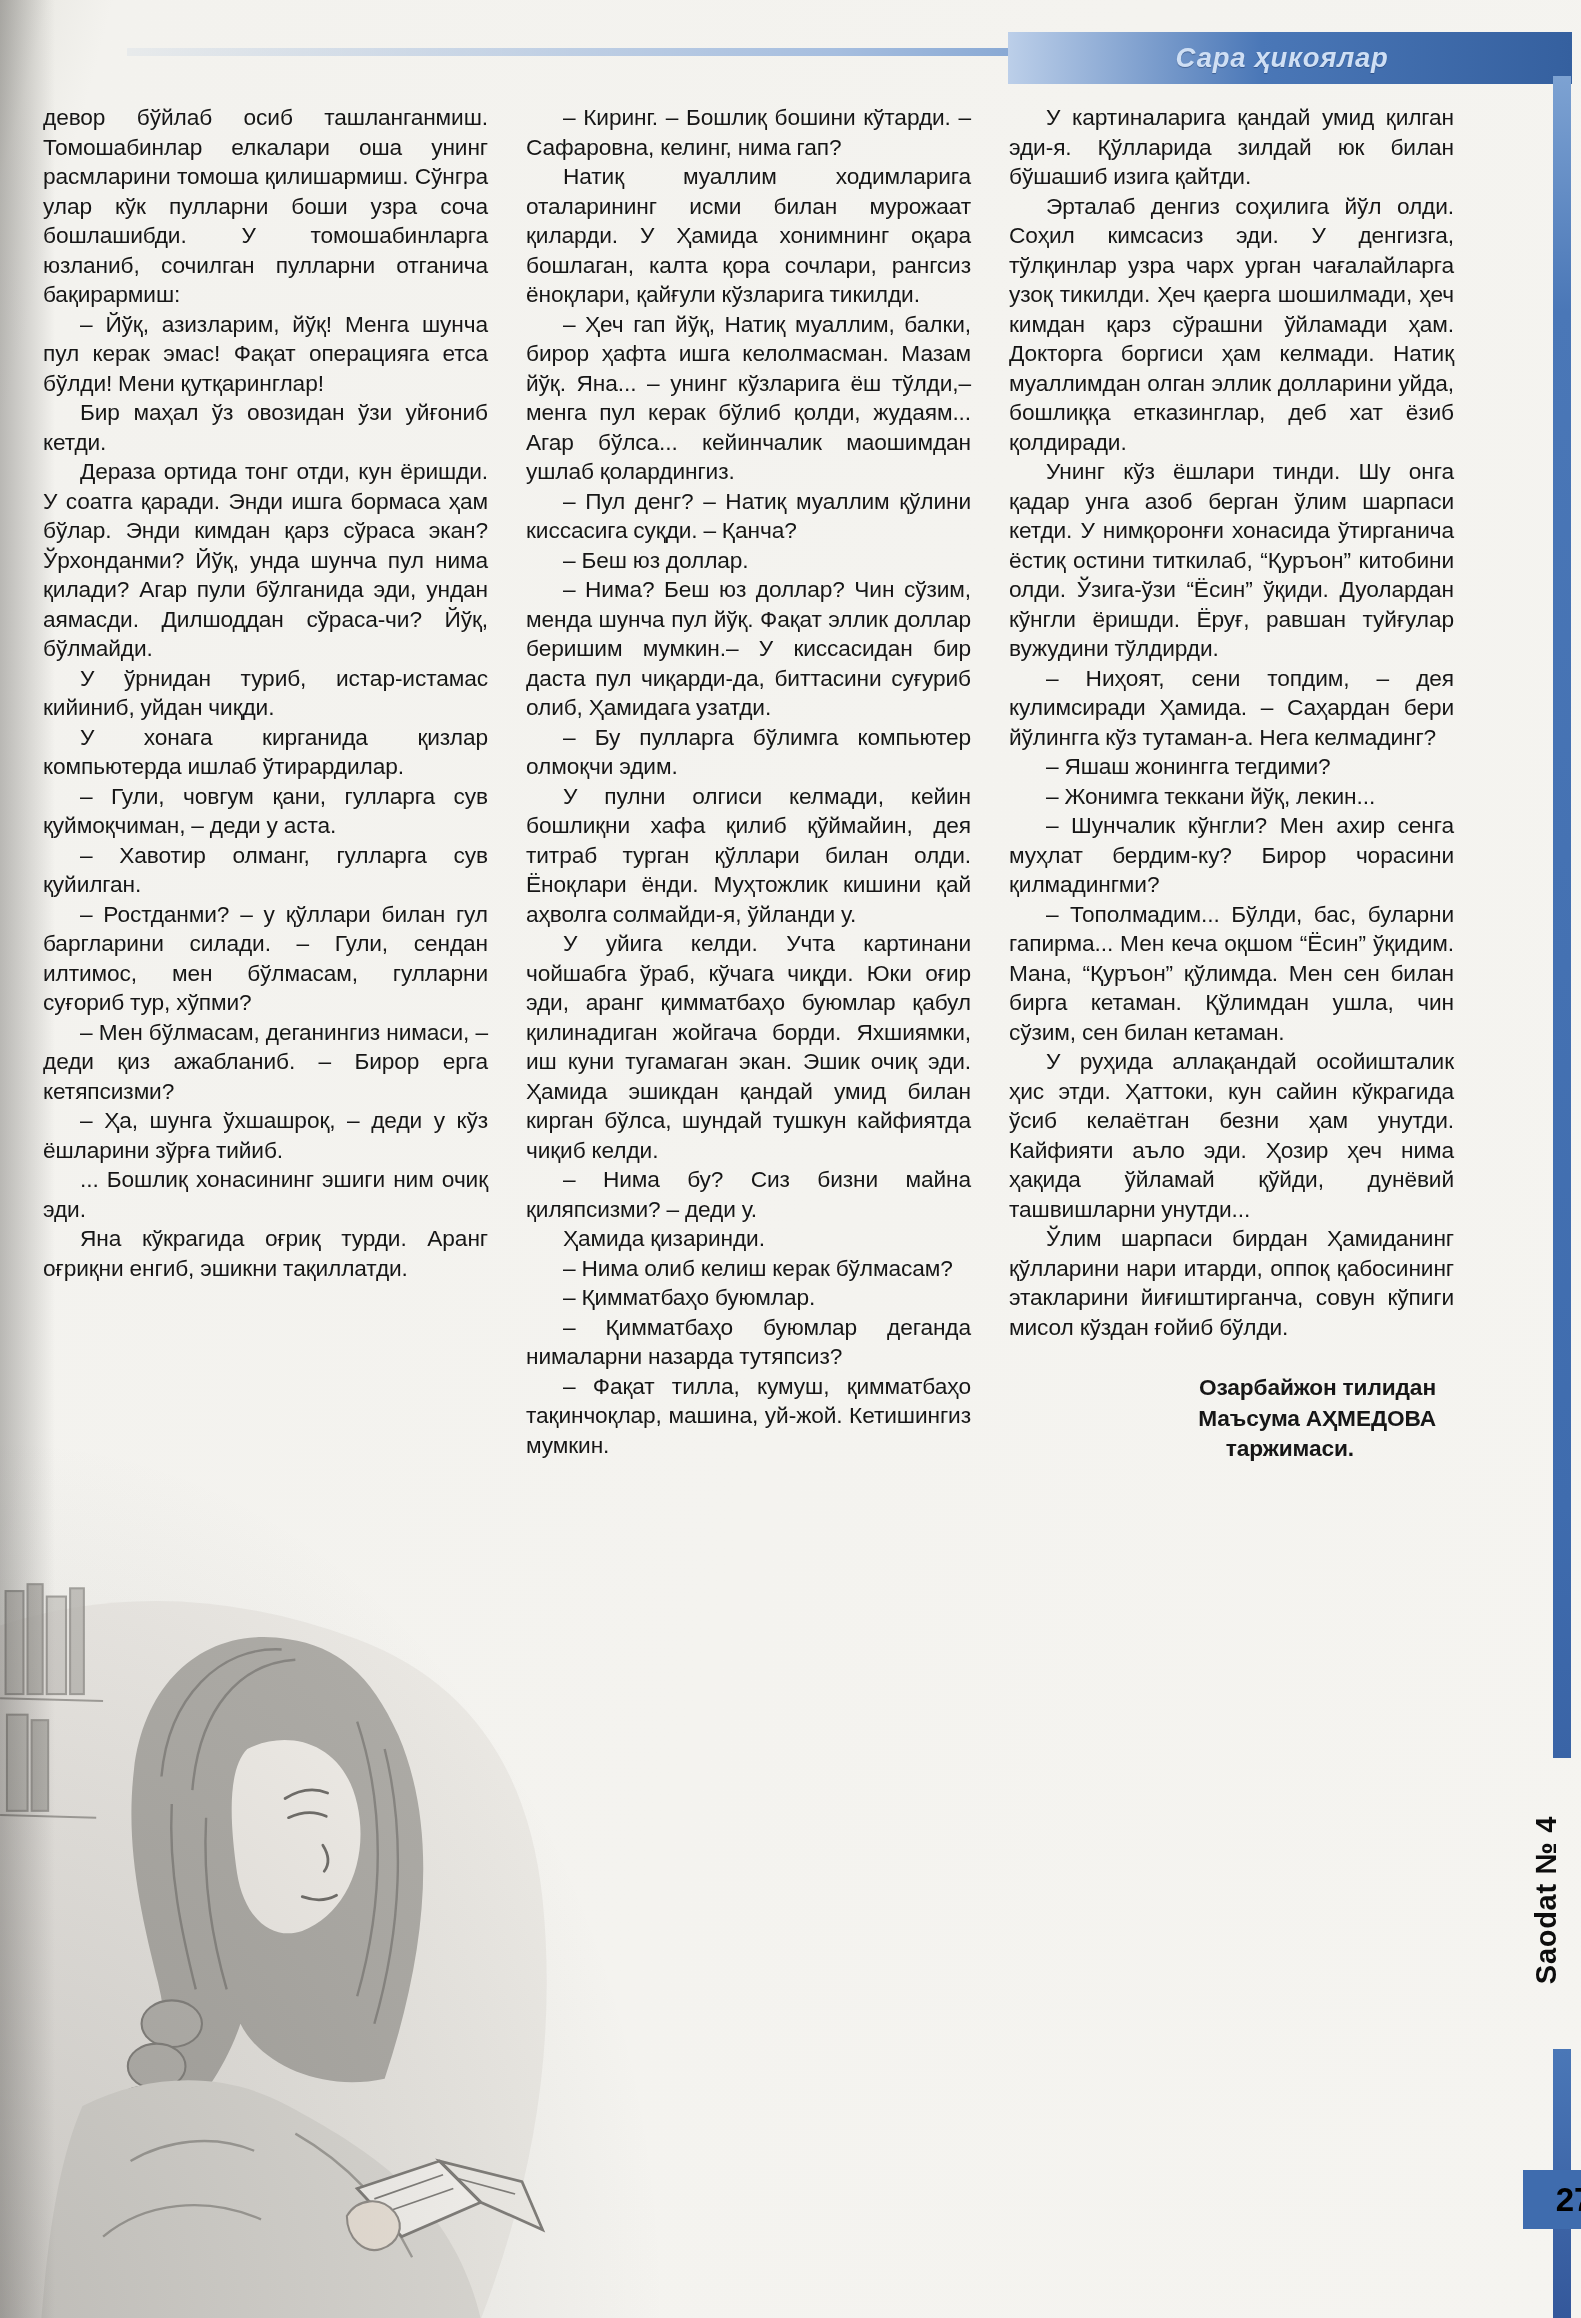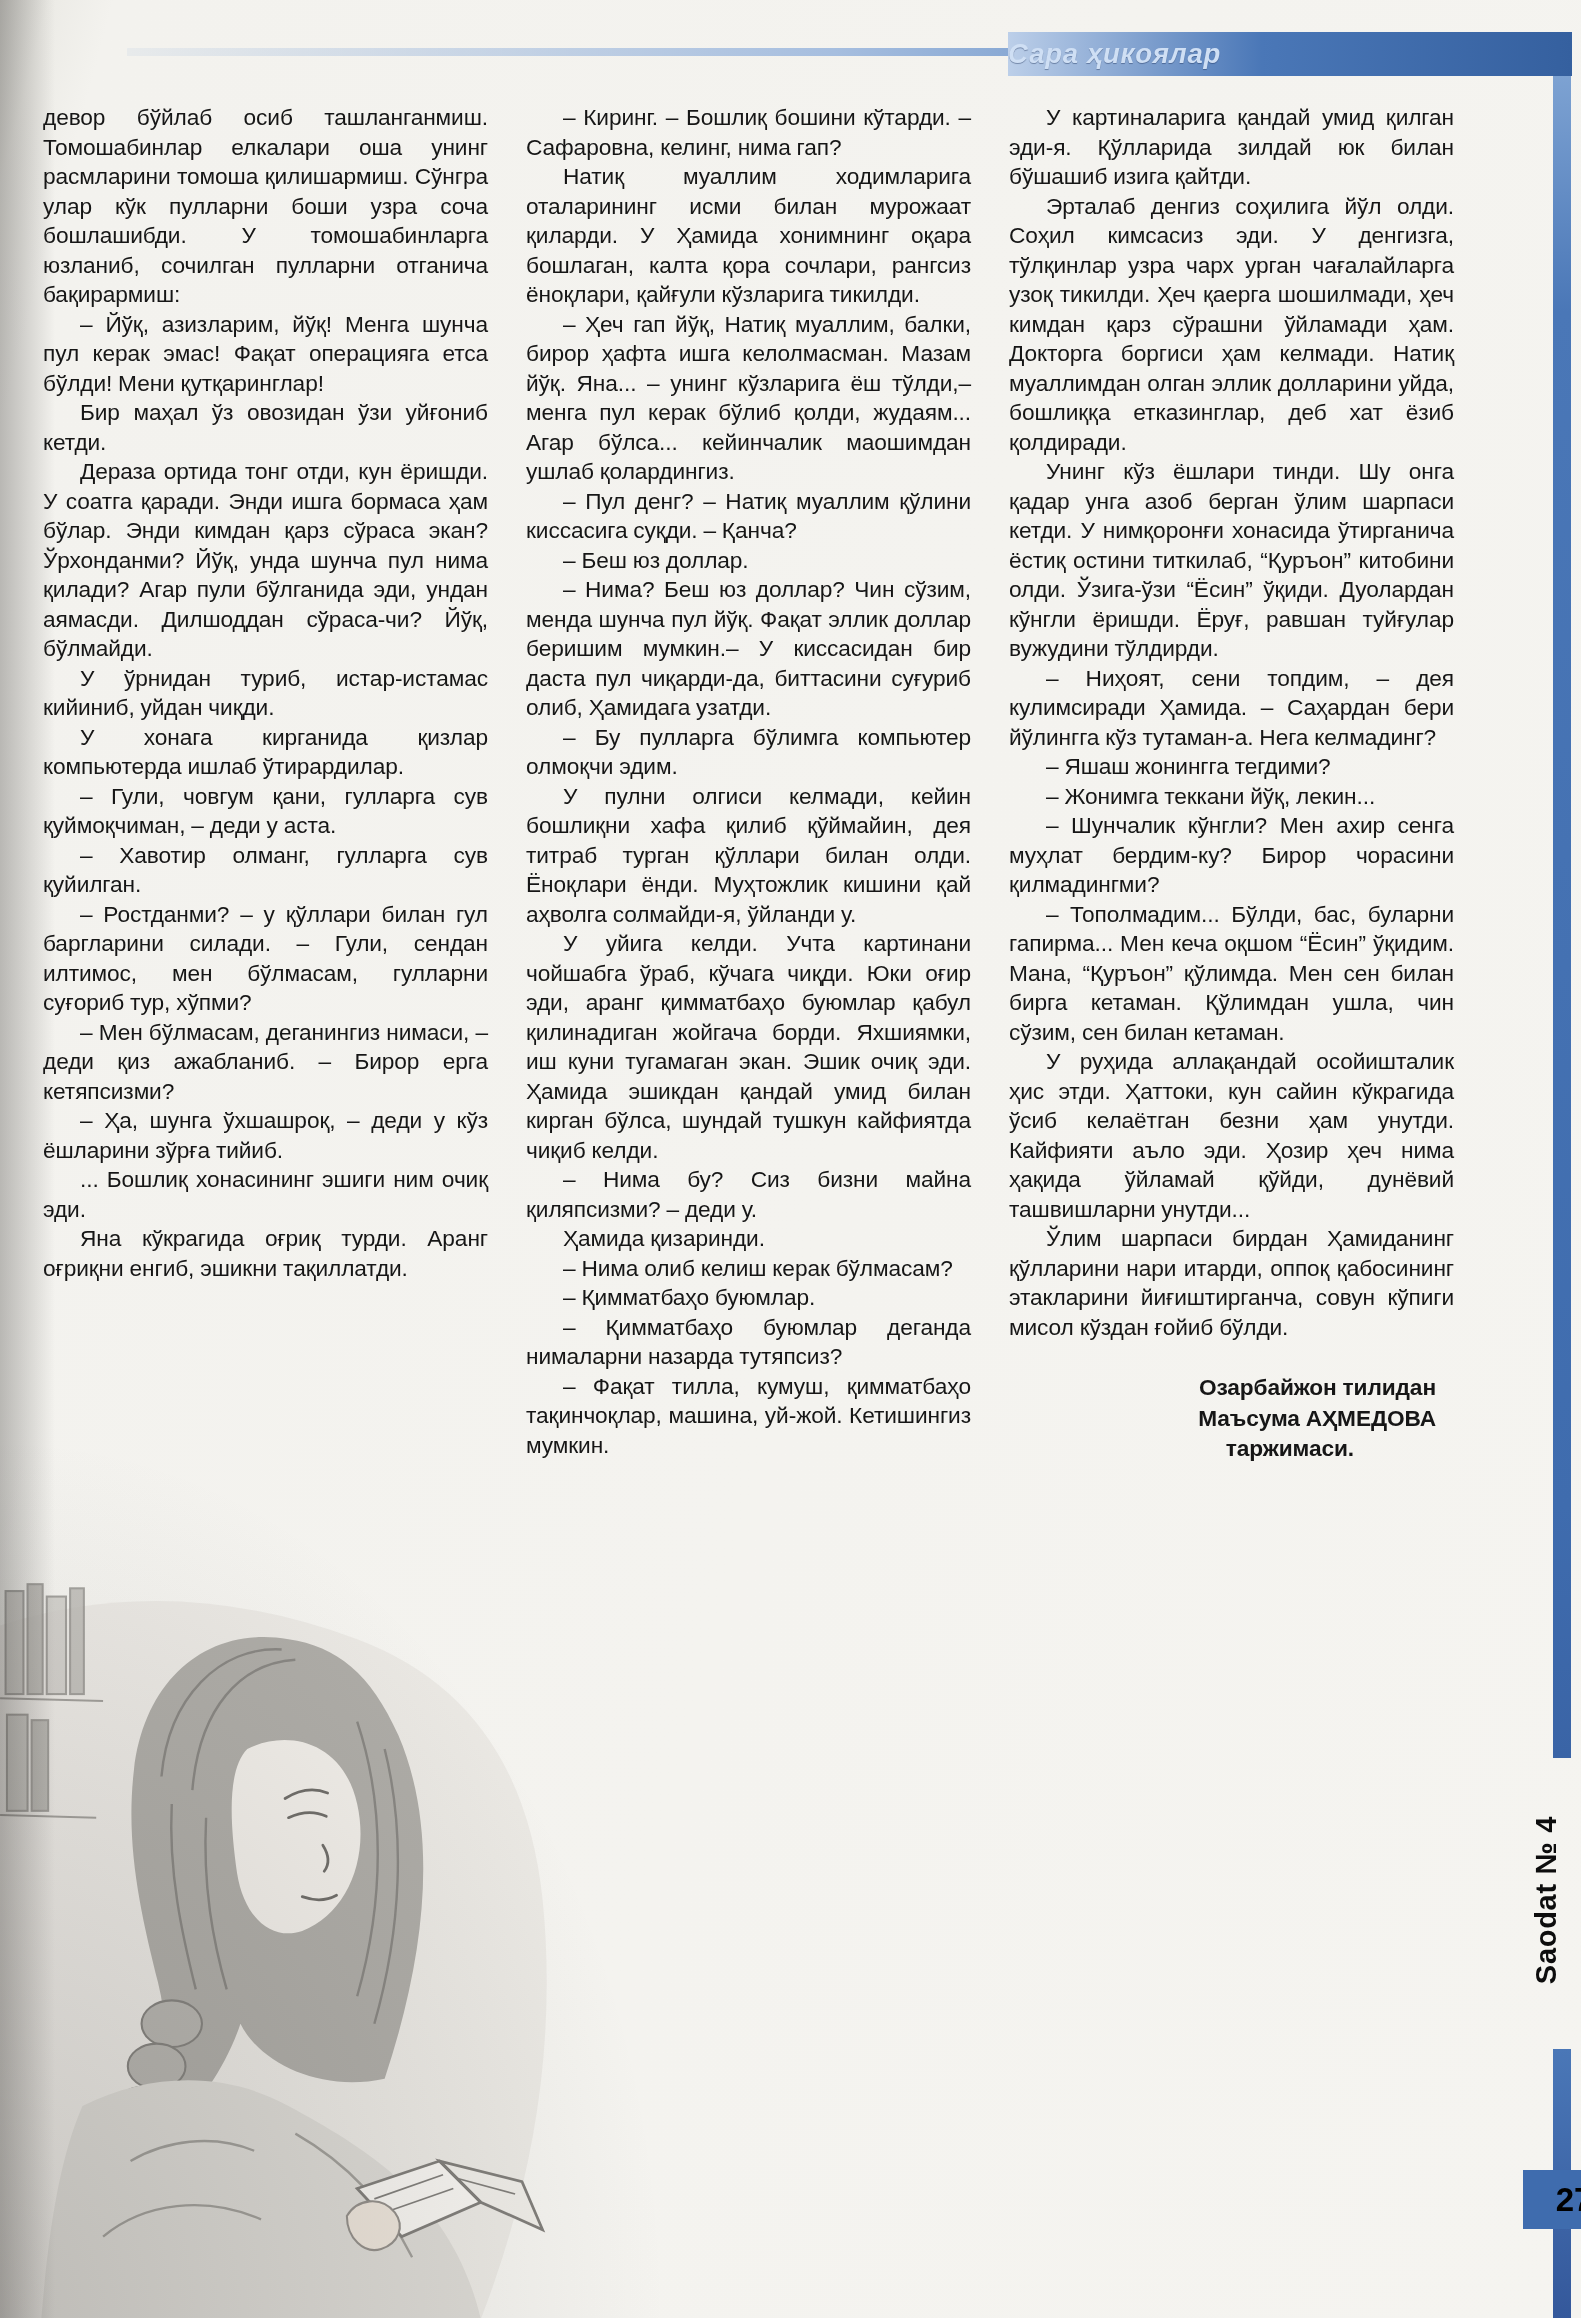--- a/index.html
+++ b/index.html
@@ -27,23 +27,23 @@
     background: radial-gradient(ellipse at 0% 100%, rgba(70,68,64,0.20), rgba(70,68,64,0) 70%);
     pointer-events: none;
   }
 
   
   .header-rule {
     position: absolute; top: 48px; left: 127px; width: 885px; height: 8.2px;
     background: linear-gradient(to right, rgba(130,165,210,0.10), #a6bedf 80%, #89a9d4);
   }
   .rubric-bar {
-    position: absolute; top: 32px; left: 1008px; width: 564px; height: 44px;
+    position: absolute; top: 32px; left: 1008px; width: 564px; height: 52px;
     background: linear-gradient(to right, #bccfe9, #4a77b7 45%, #35609f);
-    display: flex; align-items: center; justify-content: flex-start;
+    display: flex; align-items: center; justify-content: center;
     padding-right: 16px;
   }
   .rubric-label {
     font-style: italic; font-weight: bold; font-size: 27.5px;
     color: #cfdff4; letter-spacing: 0.7px;
     text-shadow: 0 0.7px 0.7px rgba(20,40,80,0.4);
   }
 
   
   .side-rail-top {

